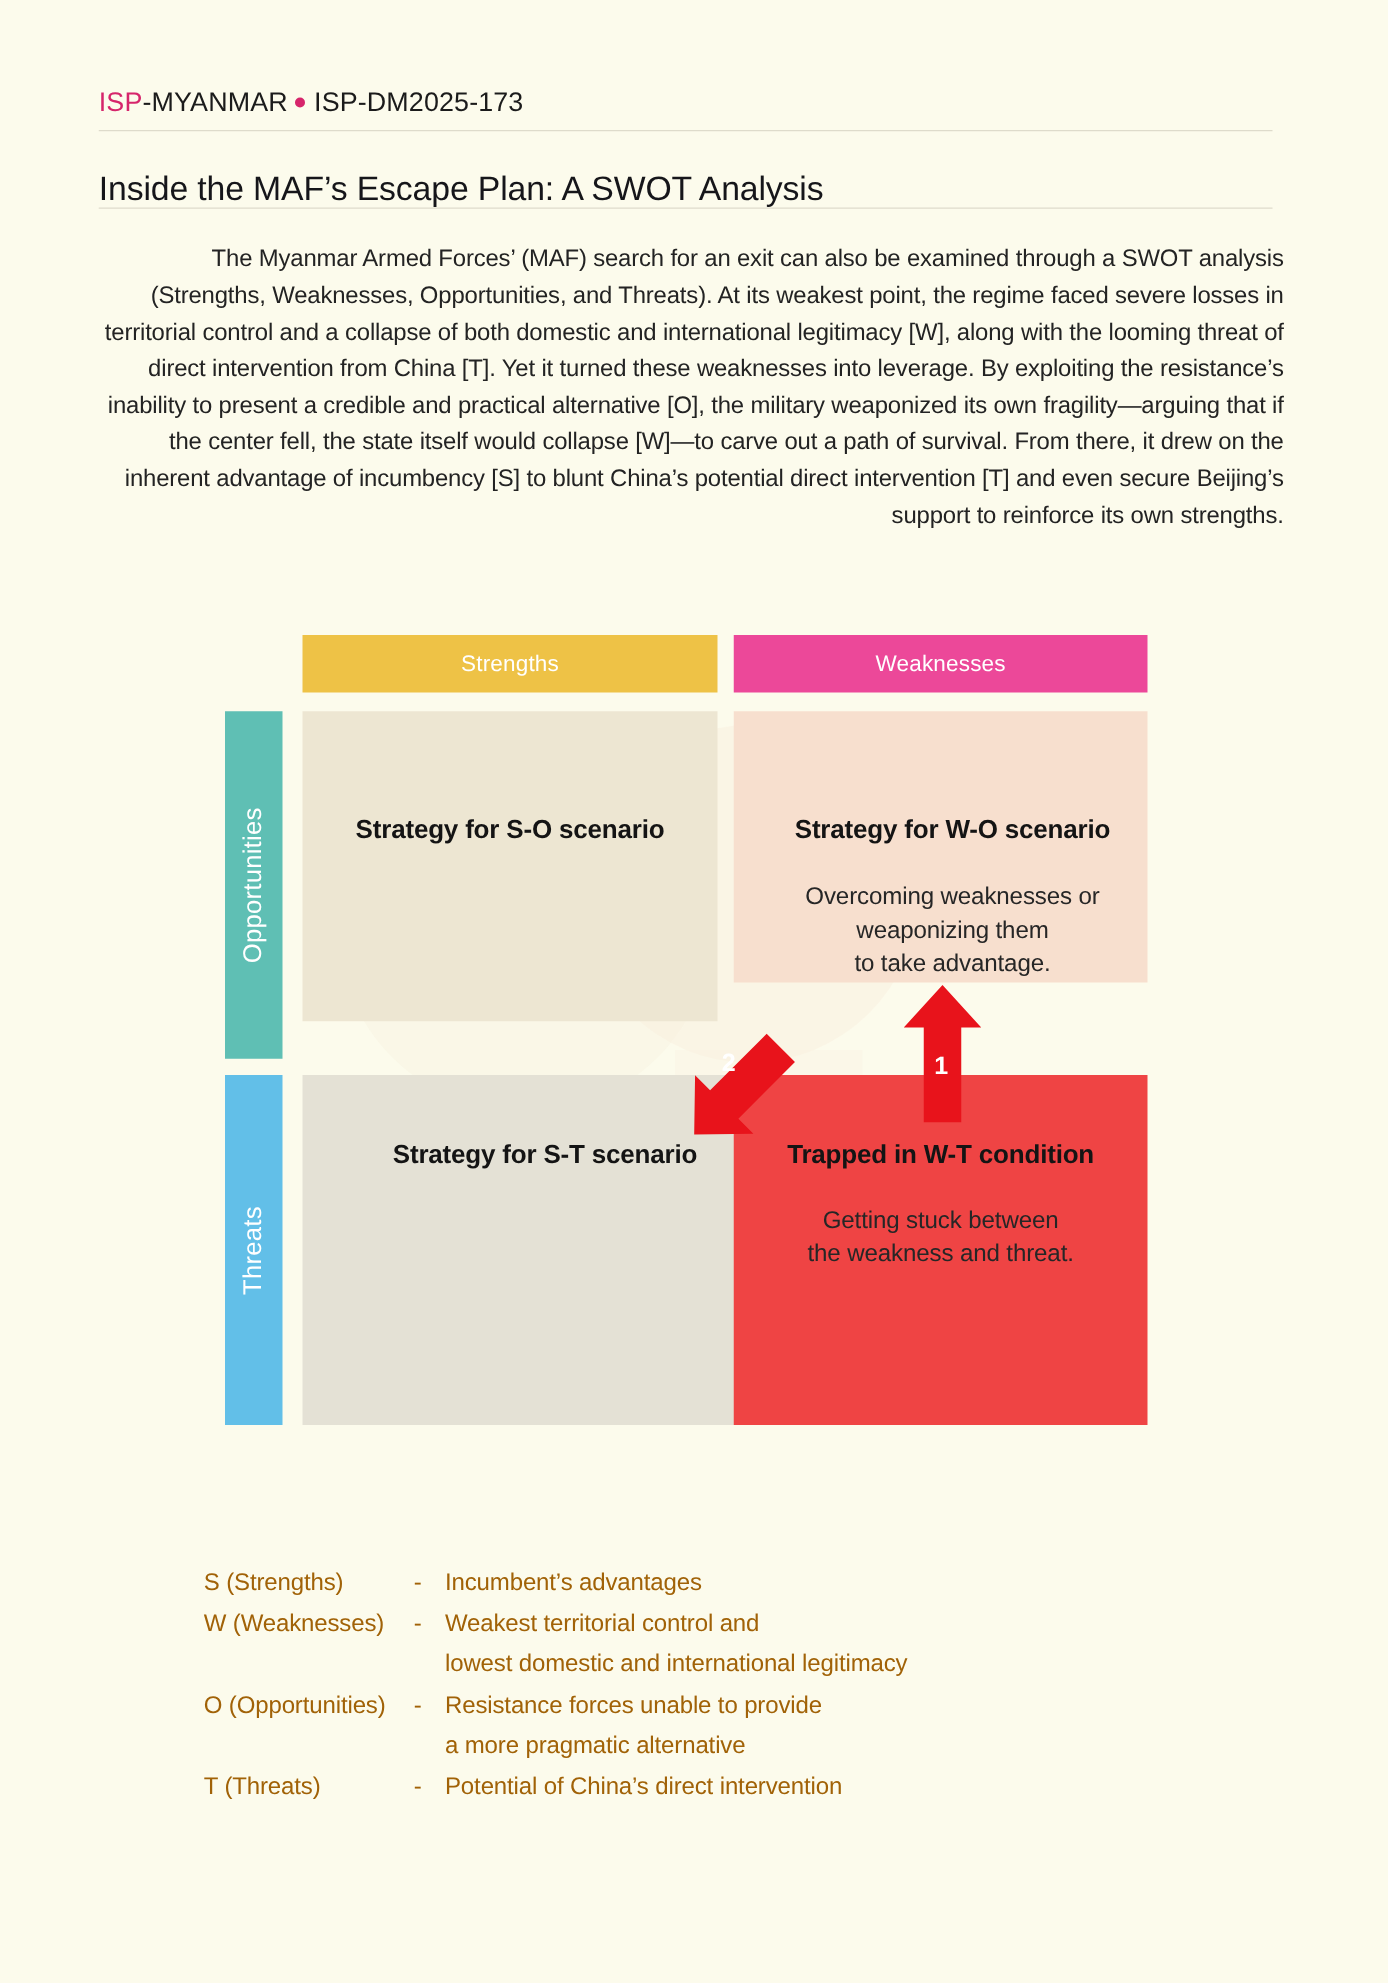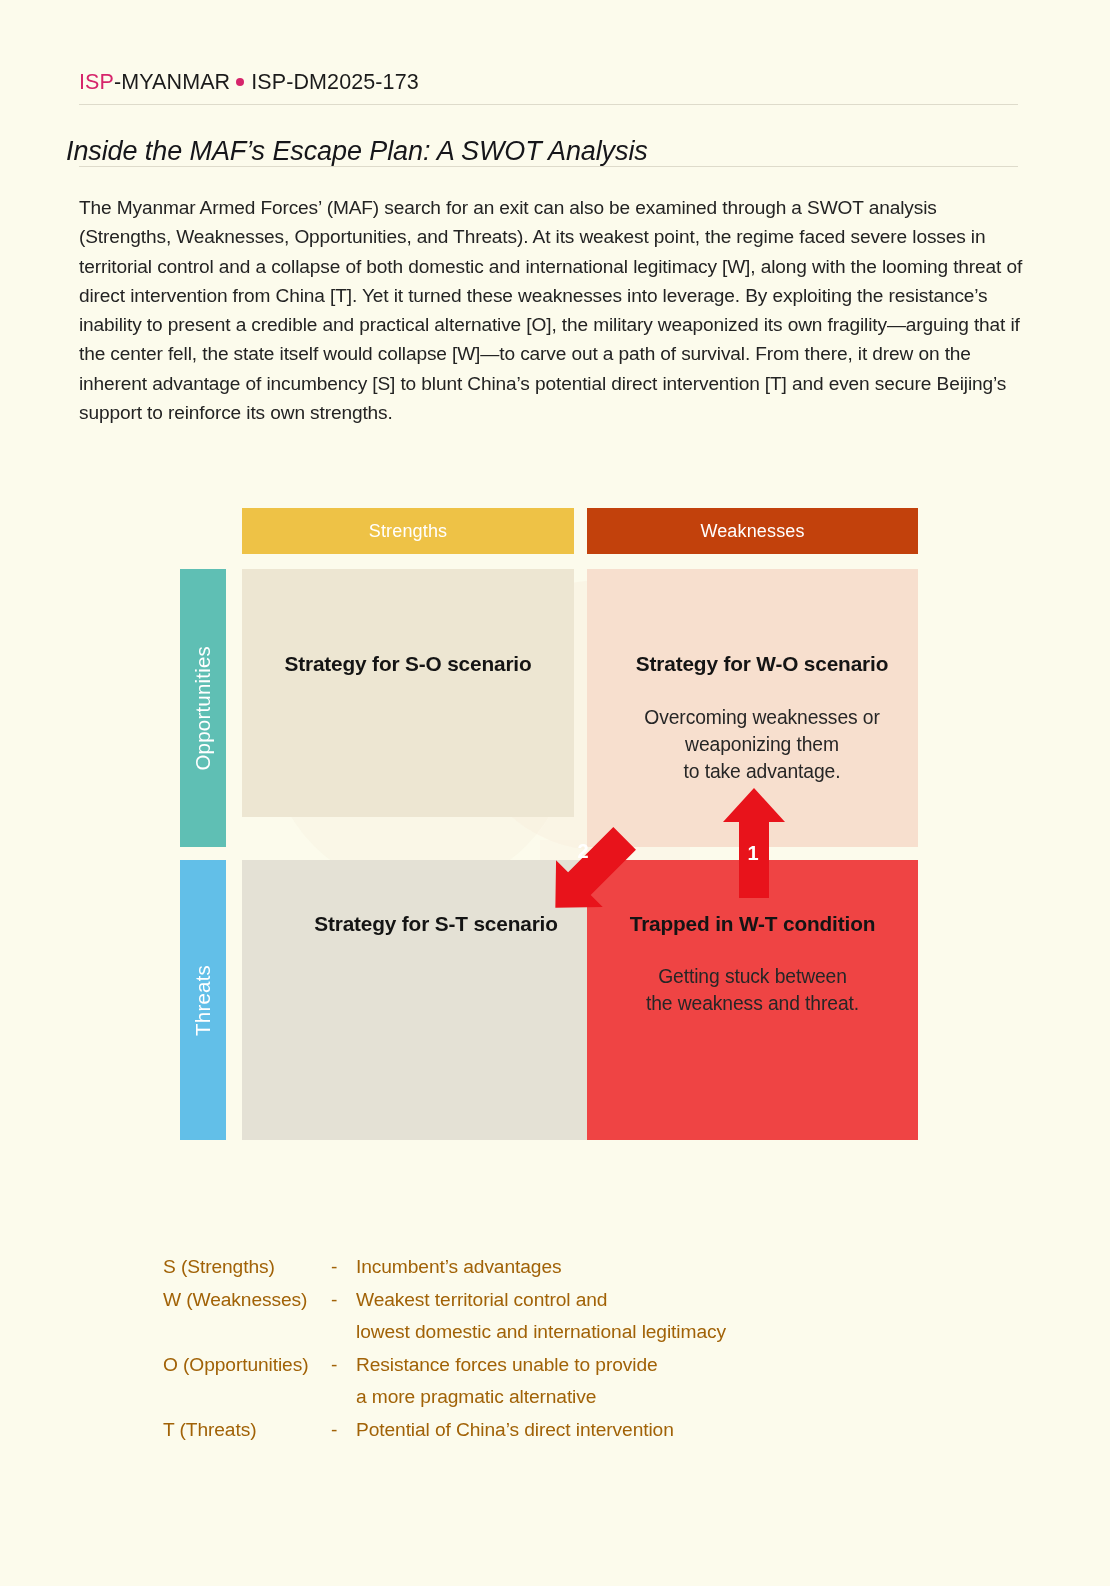--- a/index.html
+++ b/index.html
@@ -49,42 +49,41 @@
     left: 79px;
     width: 939px;
     height: 1px;
     background: #dedbcb;
   }
   .rule-top { top: 104px; }
   .rule-bottom { top: 166px; }
 
   .doc-title {
     position: absolute;
-    left: 66px;
+    left: 79px;
     top: 118px;
     font-size: 27px;
     font-weight: 500;
     letter-spacing: -0.1px;
     color: #16161a;
     white-space: nowrap;
-    font-style: italic;
   }
 
   
   .intro {
     position: absolute;
     left: 79px;
     top: 193px;
     width: 948px;
     font-size: 19.1px;
     line-height: 29.3px;
     color: #232323;
     letter-spacing: -0.12px;
   }
-  .intro p { margin: 0; }
+  .intro p { margin: 0; text-align: right; }
 
   
   .matrix {
     position: absolute;
     left: 180px;
     top: 508px;
     width: 738px;
     height: 625px;
   }
 
@@ -103,21 +102,21 @@
     top: 0;
     height: 46px;
     line-height: 46px;
     text-align: center;
     color: #ffffff;
     font-size: 18px;
     font-weight: 400;
     letter-spacing: 0.15px;
   }
   .col-head-s { left: 62px; width: 332px; background: #EEC246; }
-  .col-head-w { left: 407px; width: 331px; background: #c2410c; }
+  .col-head-w { left: 407px; width: 331px; background: #ec4899; }
 
   .row-head {
     position: absolute;
     left: 0;
     width: 46px;
     color: #ffffff;
     font-size: 20.5px;
     letter-spacing: 0.2px;
     display: flex;
     align-items: center;
@@ -131,21 +130,21 @@
   .row-head-o { top: 61px; height: 278px; background: #5FBFB4; }
   .row-head-t { top: 352px; height: 280px; background: #62BFE8; }
 
   .cell {
     position: absolute;
     box-sizing: border-box;
     padding: 0 26px;
     text-align: center;
   }
   .cell-so { left: 62px;  top: 61px;  width: 332px; height: 248px; background: #EDE6D2; }
-  .cell-wo { left: 407px; top: 61px;  width: 331px; height: 278px; background: #F7DFCE; padding-left: 45px; }
+  .cell-wo { left: 407px; top: 61px;  width: 331px; height: 217px; background: #F7DFCE; padding-left: 45px; }
   .cell-st { left: 62px;  top: 352px; width: 388px; height: 280px; background: #E4E1D5; }
   .cell-wt { left: 407px; top: 352px; width: 331px; height: 280px; background: #ef4444; }
 
   .cell .cell-title {
     font-size: 20.8px;
     font-weight: 700;
     color: #141414;
     letter-spacing: -0.15px;
     margin: 0;
   }

